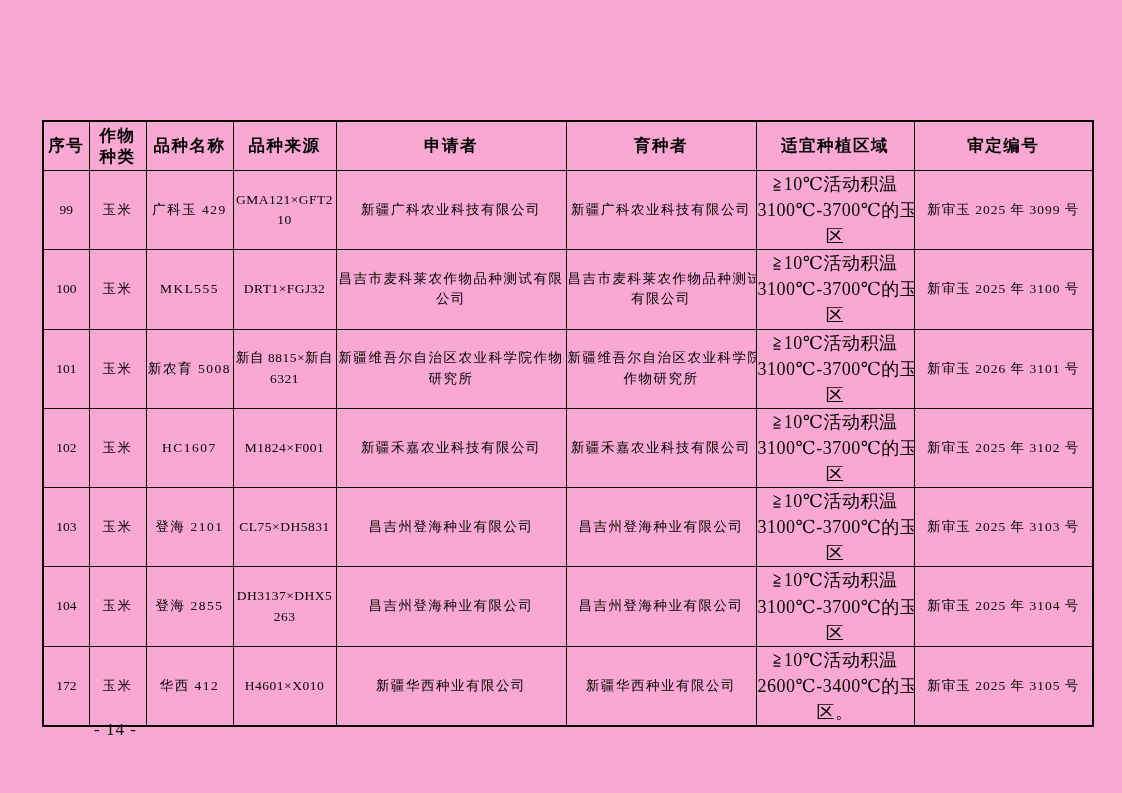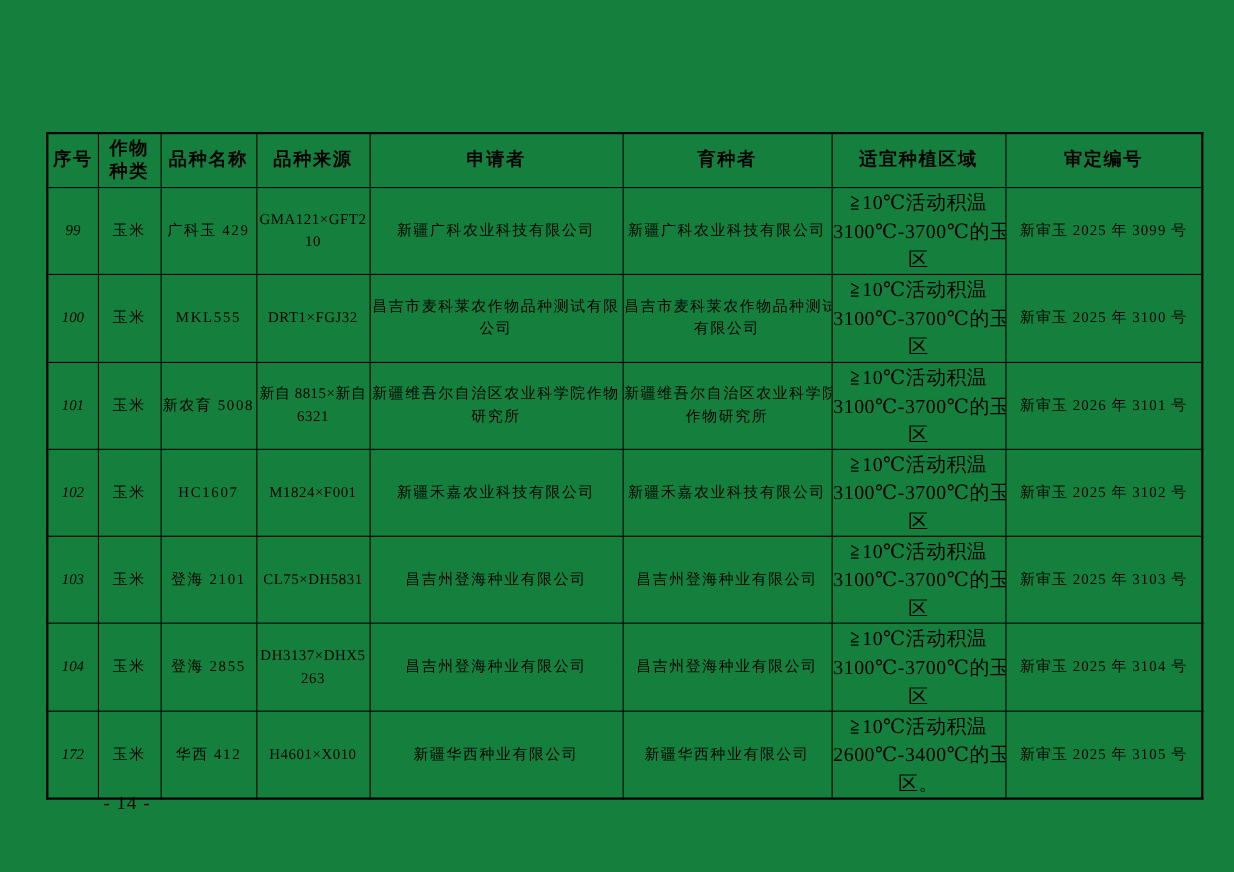--- a/index.html
+++ b/index.html
@@ -4,21 +4,21 @@
 <style>
   html, body {
     margin: 0;
     padding: 0;
     background: #e8e8e8;
   }
   .page {
     position: relative;
     width: 1122px;
     height: 793px;
-    background: #15803d;
+    background: #f9a8d4;
     font-family: "Liberation Serif", "DejaVu Serif", serif;
     color: #000000;
     overflow: hidden;
   }
   table.approval-table {
     position: absolute;
     left: 42px;
     top: 120px;
     width: 1050px;
     border-collapse: collapse;
@@ -40,21 +40,21 @@
     letter-spacing: 1.5px;
     height: 48px;
     line-height: 1.3;
   }
   td {
     font-size: 13.5px;
     height: 61px;
     line-height: 1.5;
     letter-spacing: 1.5px;
   }
-  td.c-no     { letter-spacing: 0; font-style: italic; }
+  td.c-no     { letter-spacing: 0; }
   td.c-source { letter-spacing: 0.5px; margin-top: 16px; }
   td.c-cert   { letter-spacing: 1px; }
   td.c-region {
     font-size: 18px;
     letter-spacing: 0.5px;
     line-height: 1.45;
   }
   .page-number {
     position: absolute;
     left: 94px;

